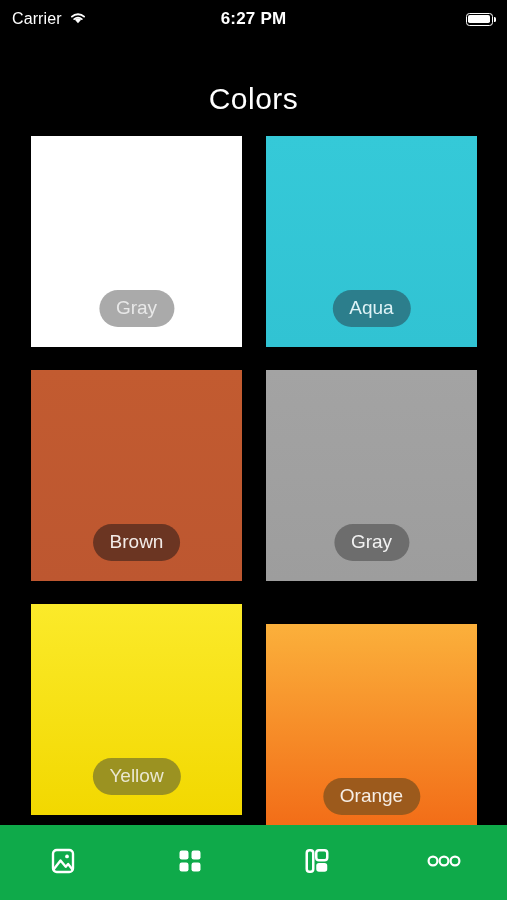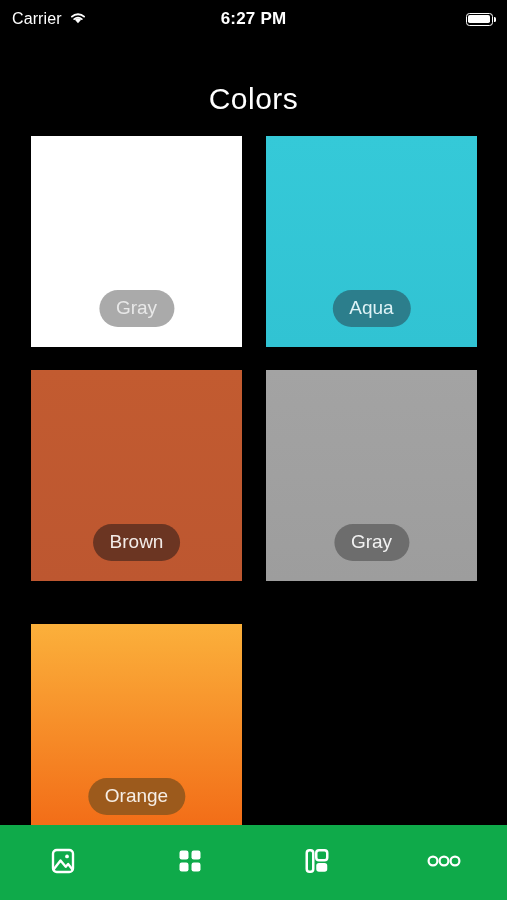--- a/index.html
+++ b/index.html
@@ -158,20 +158,23 @@
     </div>
 
     <div class="tile" style="background: linear-gradient(rgb(194, 91, 48) 0%, rgb(189, 87, 48) 100%);">
       <span class="tile-label" style="background: rgb(107, 53, 34); color: rgb(243, 236, 232);">Brown</span>
     </div>
 
     <div class="tile" style="background: linear-gradient(rgb(163, 163, 163) 0%, rgb(157, 157, 157) 100%);">
       <span class="tile-label" style="background: rgb(109, 109, 109); color: rgb(242, 242, 242);">Gray</span>
     </div>
 
+    <div class="tile" style="background: linear-gradient(rgb(251, 234, 42) 0%, rgb(242, 216, 0) 100%);">
+      <span class="tile-label" style="background: rgb(155, 146, 33); color: rgb(233, 231, 208);">Yellow</span>
+    </div>
 
     <div class="tile" style="background: linear-gradient(rgb(251, 176, 59) 0%, rgb(242, 106, 22) 100%); margin-top: 20px;">
       <span class="tile-label" style="background: rgb(156, 90, 28); color: rgb(246, 238, 230);">Orange</span>
     </div>
 
   </div>
 
   <div class="tab-bar" style="background: rgb(15, 170, 74);">
 
     <div class="tab-item">

